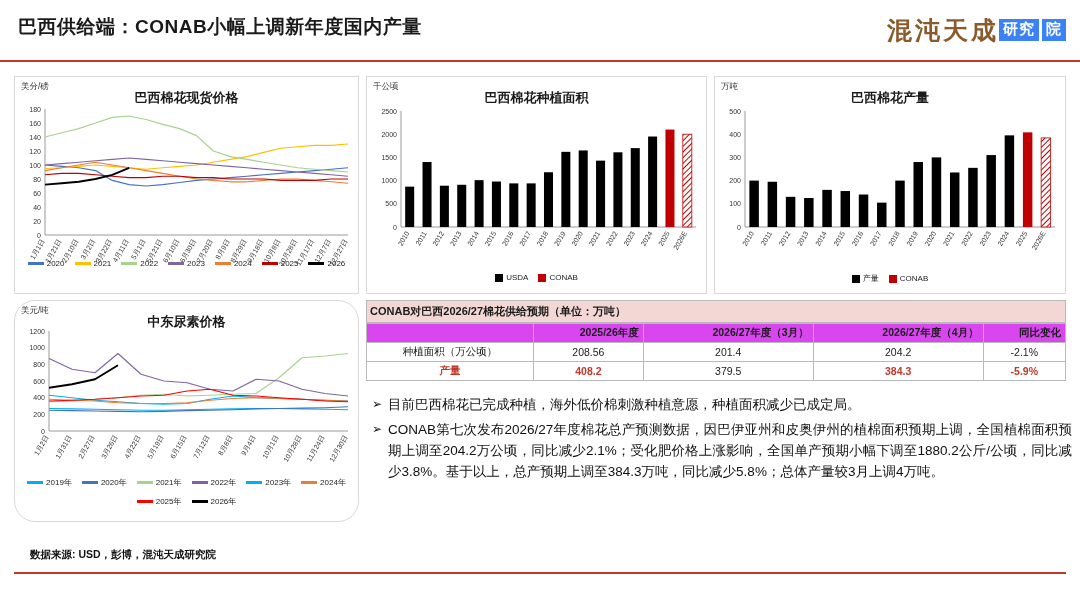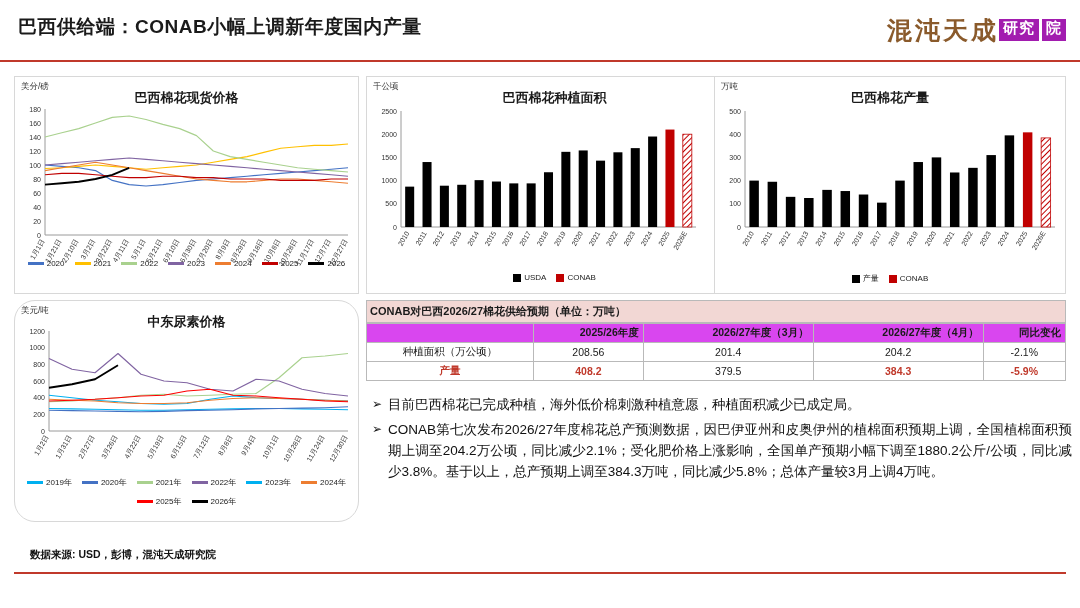--- a/index.html
+++ b/index.html
@@ -25,29 +25,29 @@
   #logo {
     position:absolute; right:14px; top:8px; height:44px;
     display:flex; align-items:center; gap:3px;
   }
   .logo-char {
     font-family:"DejaVu Serif", serif;
     font-size:25px; font-weight:bold; color:#8a5a2b;
     line-height:1;
   }
   .logo-box {
-    background:#a21caf; color:#fff; font-size:15px; font-weight:bold;
+    background:#3b82f6; color:#fff; font-size:15px; font-weight:bold;
     padding:3px 4px; line-height:1.05; letter-spacing:1px;
-    font-family:Liberation Mono, monospace;
+    font-family:Liberation Serif, serif;
     display:inline-block;
   }
   
   .panel { position:absolute; border:1px solid #d8d8d8; background:#fff; }
   #panel-spot      { left:14px;  top:76px;  width:345px; height:218px; }
-  #panel-area      { left:366px; top:76px;  width:377px; height:218px; }
+  #panel-area      { left:366px; top:76px;  width:341px; height:218px; }
   #panel-output    { left:714px; top:76px;  width:352px; height:218px; }
   #panel-urea      { left:14px;  top:300px; width:345px; height:222px;border-radius:21px; }
 
   .chart-unit {
     position:absolute; left:6px; top:4px; font-size:8.5px; color:#333;
   }
   .chart-title {
     position:absolute; left:0; right:0; top:12px; text-align:center;
     font-size:13px; font-weight:bold; color:#1a1a1a;
   }

